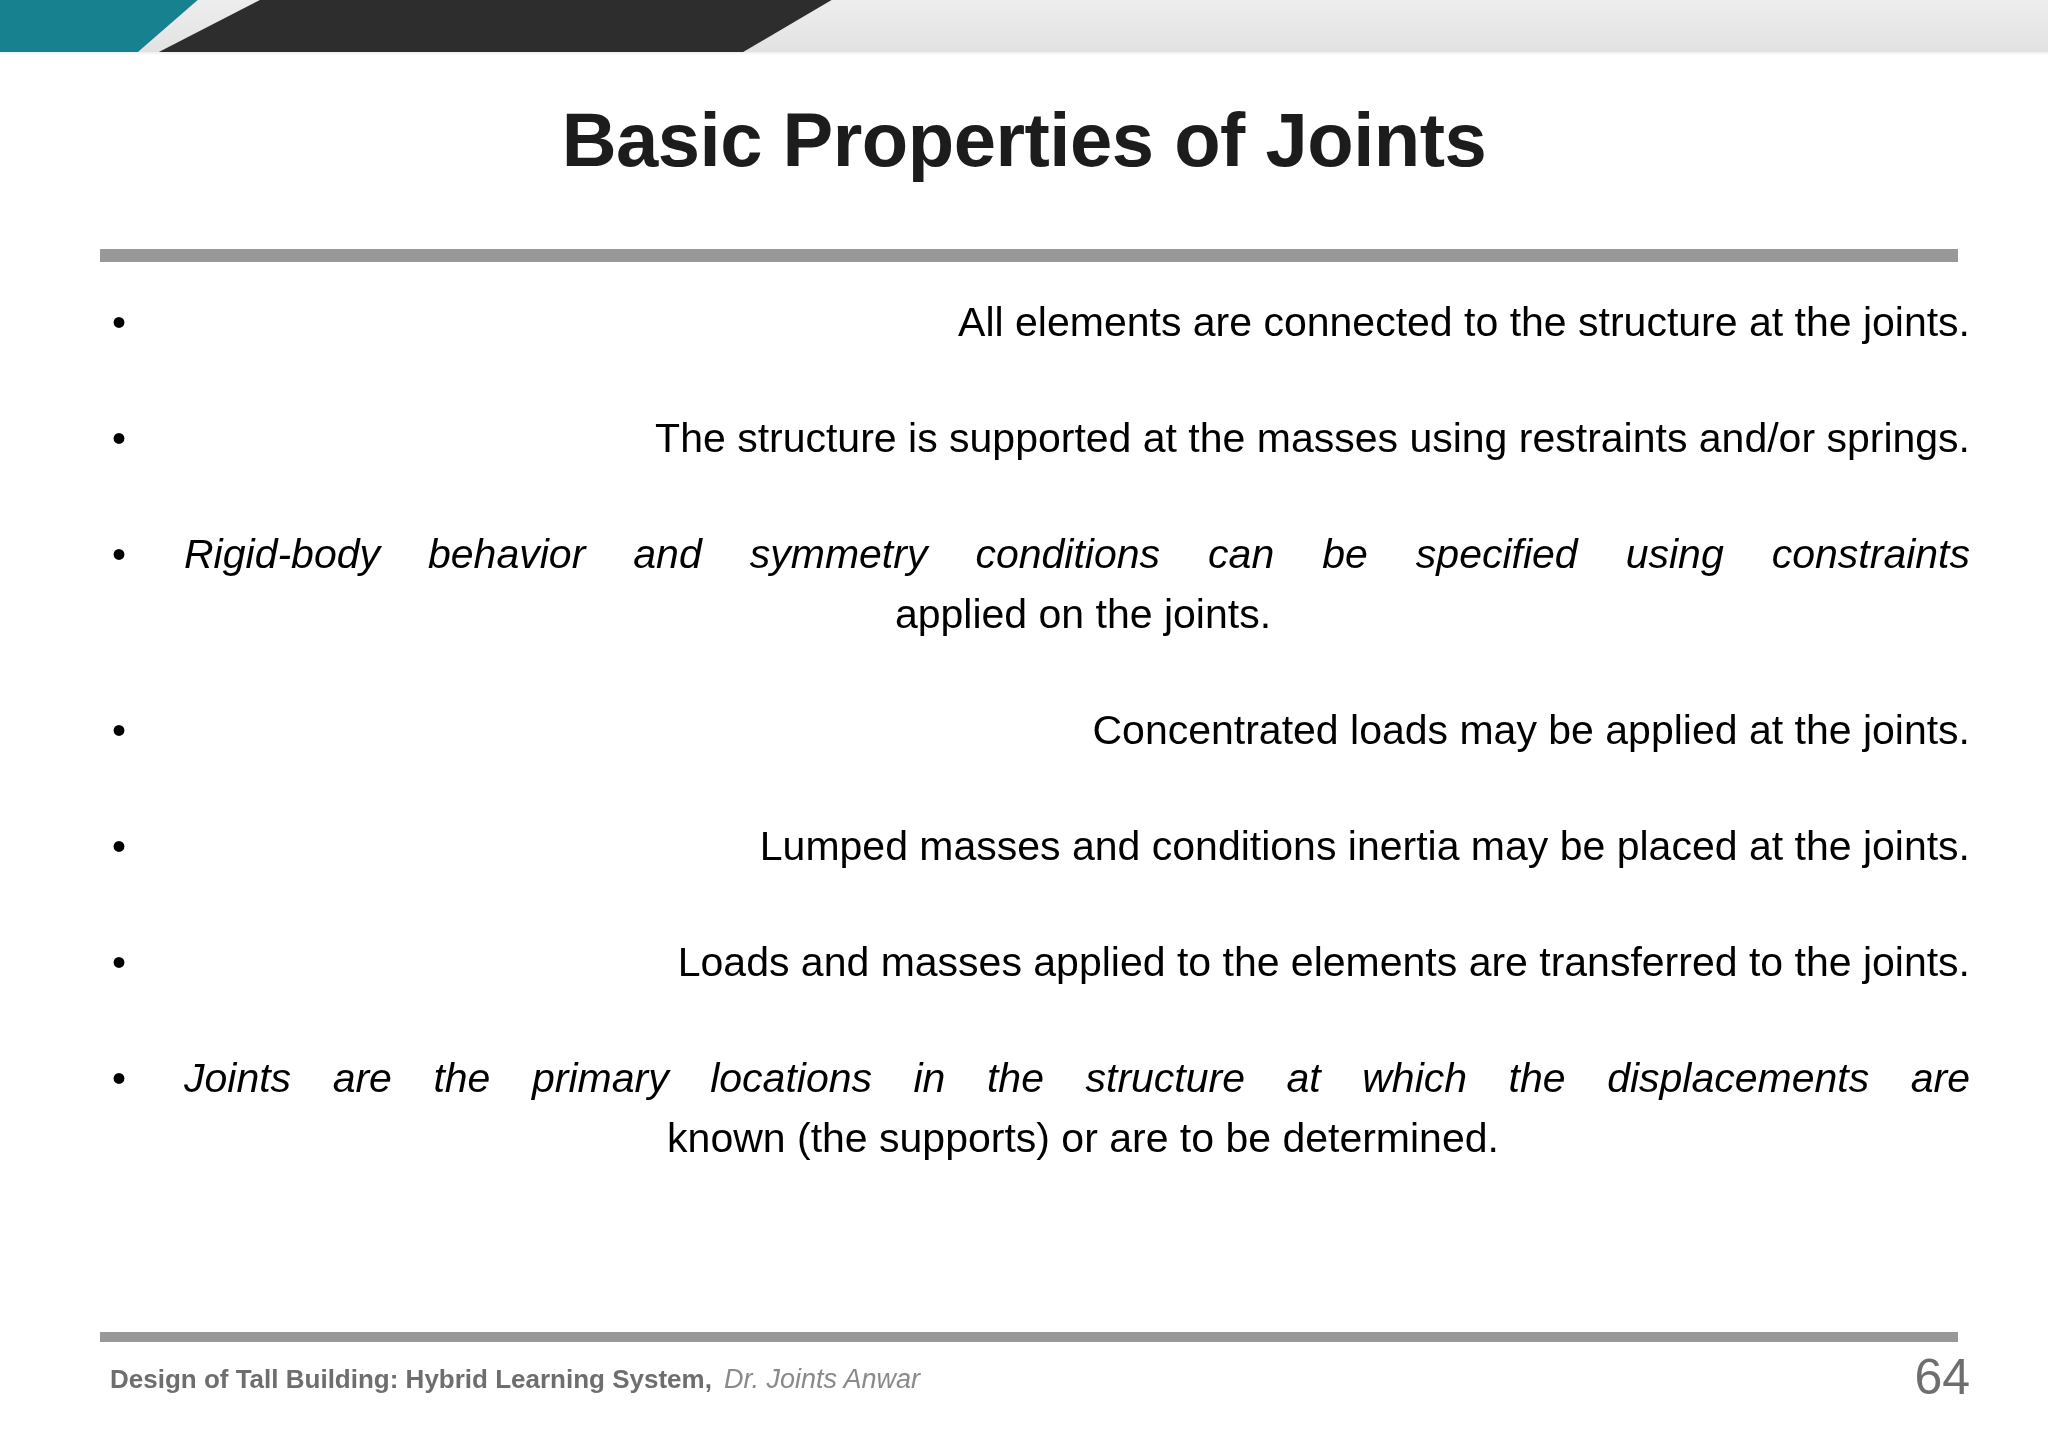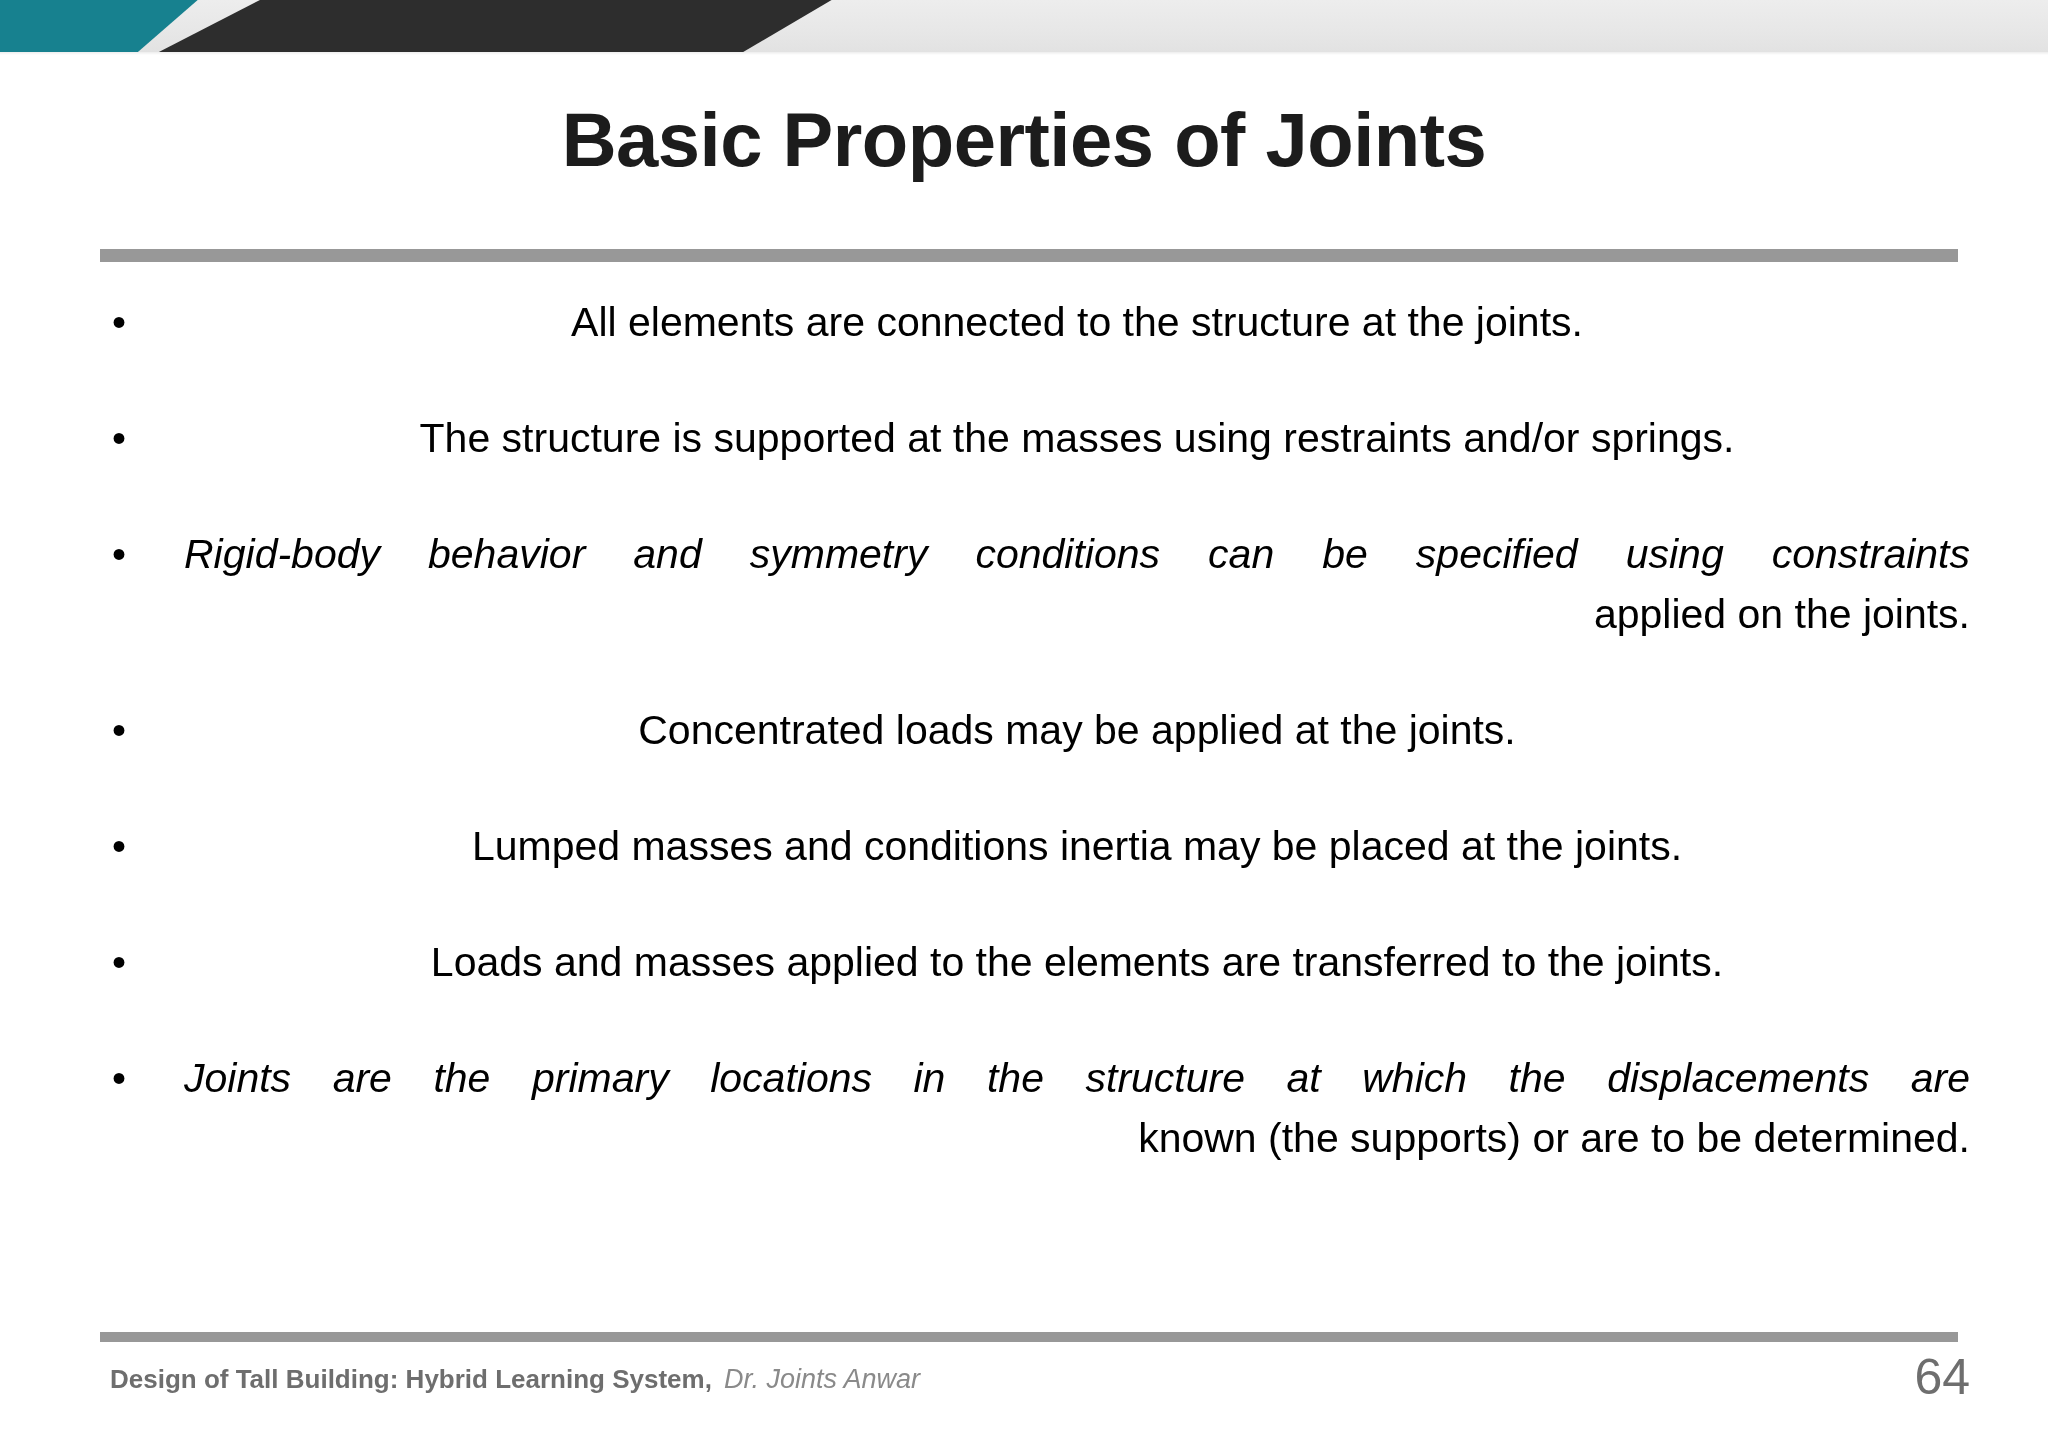--- a/index.html
+++ b/index.html
@@ -119,32 +119,32 @@
   }
   .bullet-text {
     flex: 1 1 auto;
     font-size: 41px;
     line-height: 60px;
     color: #000000;
     text-align: justify;
     text-justify: inter-word;
   }
   .bullet-text.single {
-    text-align: center;
+    text-align: right;
   }
   .bullet-text.justified > span {
     display: block;
   }
   .bullet-text.justified > span.line-just {
     text-align: justify;
     text-align-last: justify;
     font-style: italic;
   }
   .bullet-text.justified > span.line-last {
-    text-align: right;
+    text-align: center;
     margin-left: 12px;
   }
 
   
   .footer {
     position: absolute;
     left: 110px;
     top: 1364px;
     display: flex;
     align-items: baseline;

